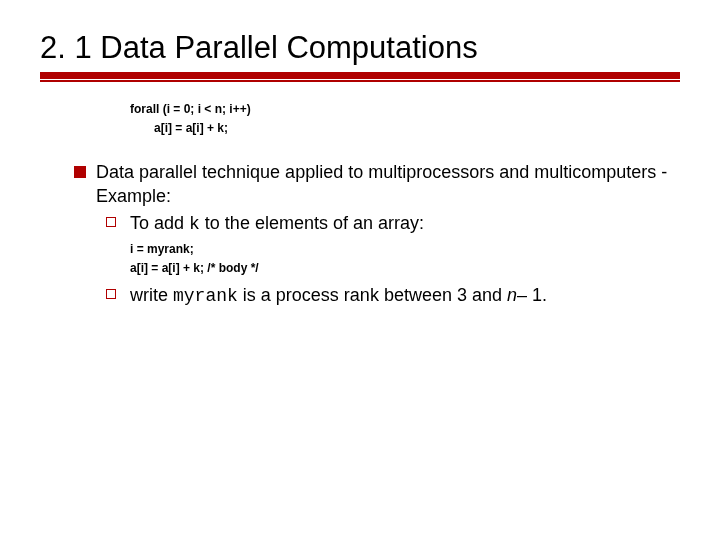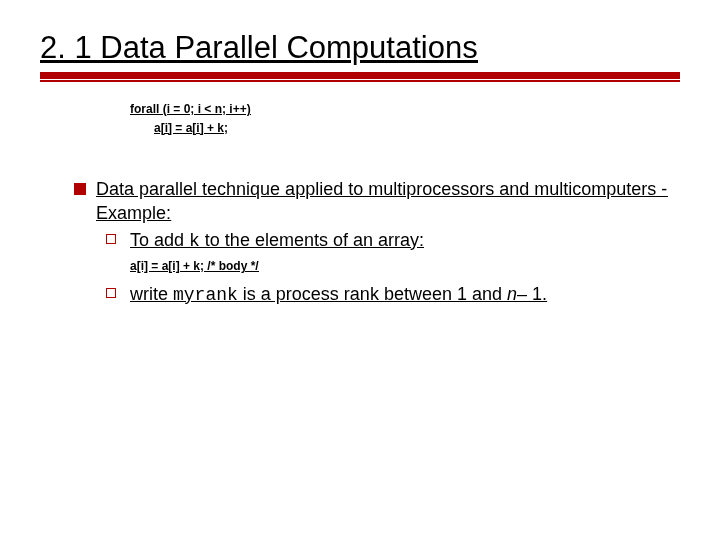--- a/index.html
+++ b/index.html
@@ -1,15 +1,15 @@
 <!DOCTYPE html>
 <html><head>
 <meta charset="utf-8">
 <style>
-  * { box-sizing: border-box; margin: 0; padding: 0; text-decoration: underline; }
+  * { box-sizing: border-box; margin: 0; padding: 0; }
   body {
     width: 720px;
     height: 540px;
     background: #fff;
     font-family: Verdana, Geneva, sans-serif;
     color: #000;
     overflow: hidden;
   }
   .slide {
     padding: 30px 40px 20px 40px;
@@ -46,21 +46,21 @@
     top: 6px;
     width: 10px;
     height: 10px;
     border: 1px solid #b00000;
     background: transparent;
   }
   .lvl1 {
     padding-left: 56px;
     position: relative;
     margin-bottom: 4px;
-    margin-top: 40px;
+    margin-top: 23px;
   }
   .lvl1-bullet {
     position: absolute;
     left: 34px;
     top: 6px;
     width: 12px;
     height: 12px;
     background: #b00000;
   }
   .code-block {
@@ -110,22 +110,23 @@
     <div class="lvl1">
       <span class="lvl1-bullet"></span>
       <span>Data parallel technique applied to multiprocessors and multicomputers - Example:</span>
       <div class="sub-list">
         <span class="sub-bullet"></span>
         <span>To add </span><span class="mono">k</span><span> to the elements of an array:</span>
       </div>
     </div>
 
     <div class="code-block">
+      <div>i = myrank;</div>
       <div>a[i] = a[i] + k; /* body */</div>
     </div>
 
     <div class="lvl2" style="margin-top:6px;">
       <span class="lvl2-bullet"></span>
-      <span>write </span><span class="mono">myrank</span><span> is a process rank between 1 and </span><i>n</i><span>– 1.</span>
+      <span>write </span><span class="mono">myrank</span><span> is a process rank between 3 and </span><i>n</i><span>– 1.</span>
     </div>
 
   </div>
 </div>
 
 </body></html>

